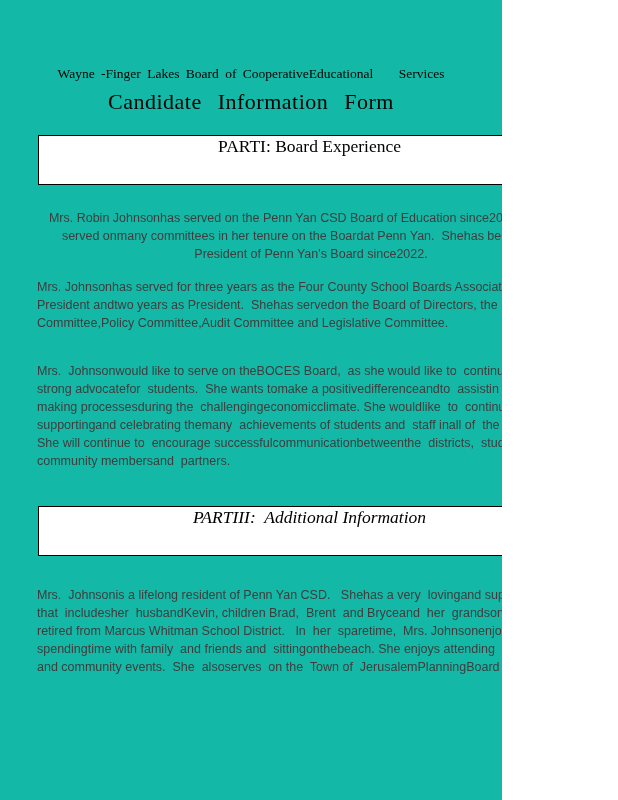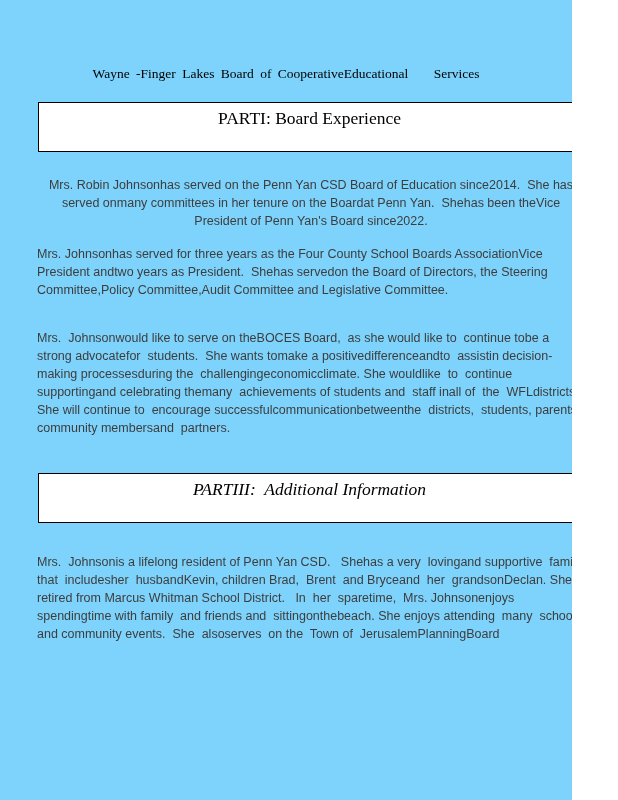--- a/index.html
+++ b/index.html
@@ -1,20 +1,20 @@
 <!DOCTYPE html>
 <html><head>
 <meta charset="utf-8">
 <style>
   html, body { margin: 0; padding: 0; background: #ffffff; }
   .page {
     position: relative;
-    width: 572px;
+    width: 502px;
     height: 800px;
-    background: #7dd3fc;
+    background: #14b8a6;
     box-sizing: border-box;
     padding-top: 66px;
     overflow: hidden;
     font-family: "Liberation Serif", serif;
     color: #000000;
   }
   .org-line {
     text-align: center;
     font-size: 13.5px;
     word-spacing: 3px;
@@ -45,21 +45,21 @@
   .name-fill { width: 164px; }
   .district-label { margin-left: 1px; }
   .district-fill { width: 224px; margin-left: 8px; padding-left: 9px; }
   .section-box {
     width: 543px;
     height: 50px;
     margin: 0 0 0 38px;
     border: 1.5px solid #000000;
     box-sizing: border-box;
     display: flex;
-    align-items: flex-end;
+    align-items: flex-start;
     justify-content: center;
     padding-bottom: 22px;
     background: #ffffff;
   }
   .section-box.box-1 { margin-top: 20px; }
   .section-box.box-2 { margin-top: 20px; }
   .section-box.box-3 { margin-top: 36px; font-style: italic; }
   .section-heading {
     font-size: 17.5px;
     font-weight: 400;
@@ -79,20 +79,21 @@
   .body-para.follow { margin-top: 15px; }
   .body-para.tall-gap { margin-top: 30px; }
 </style>
 </head>
 <body>
 
 <div class="page">
 
   <div class="org-line">Wayne -Finger Lakes Board of CooperativeEducational    Services</div>
 
+  <h1 class="doc-title">Candidate Information Form</h1>
 
 
   <div class="section-box box-1">
     <span class="section-heading">PARTI: Board Experience</span>
   </div>
 
   <p class="body-para first">Mrs. Robin Johnsonhas served on the Penn Yan CSD Board of Education since2014.  She has served onmany committees in her tenure on the Boardat Penn Yan.  Shehas been theVice President of Penn Yan's Board since2022.</p>
 
   <p class="body-para follow">Mrs. Johnsonhas served for three years as the Four County School Boards AssociationVice President andtwo years as President.  Shehas servedon the Board of Directors, the Steering Committee,Policy Committee,Audit Committee and Legislative Committee.</p>
 

